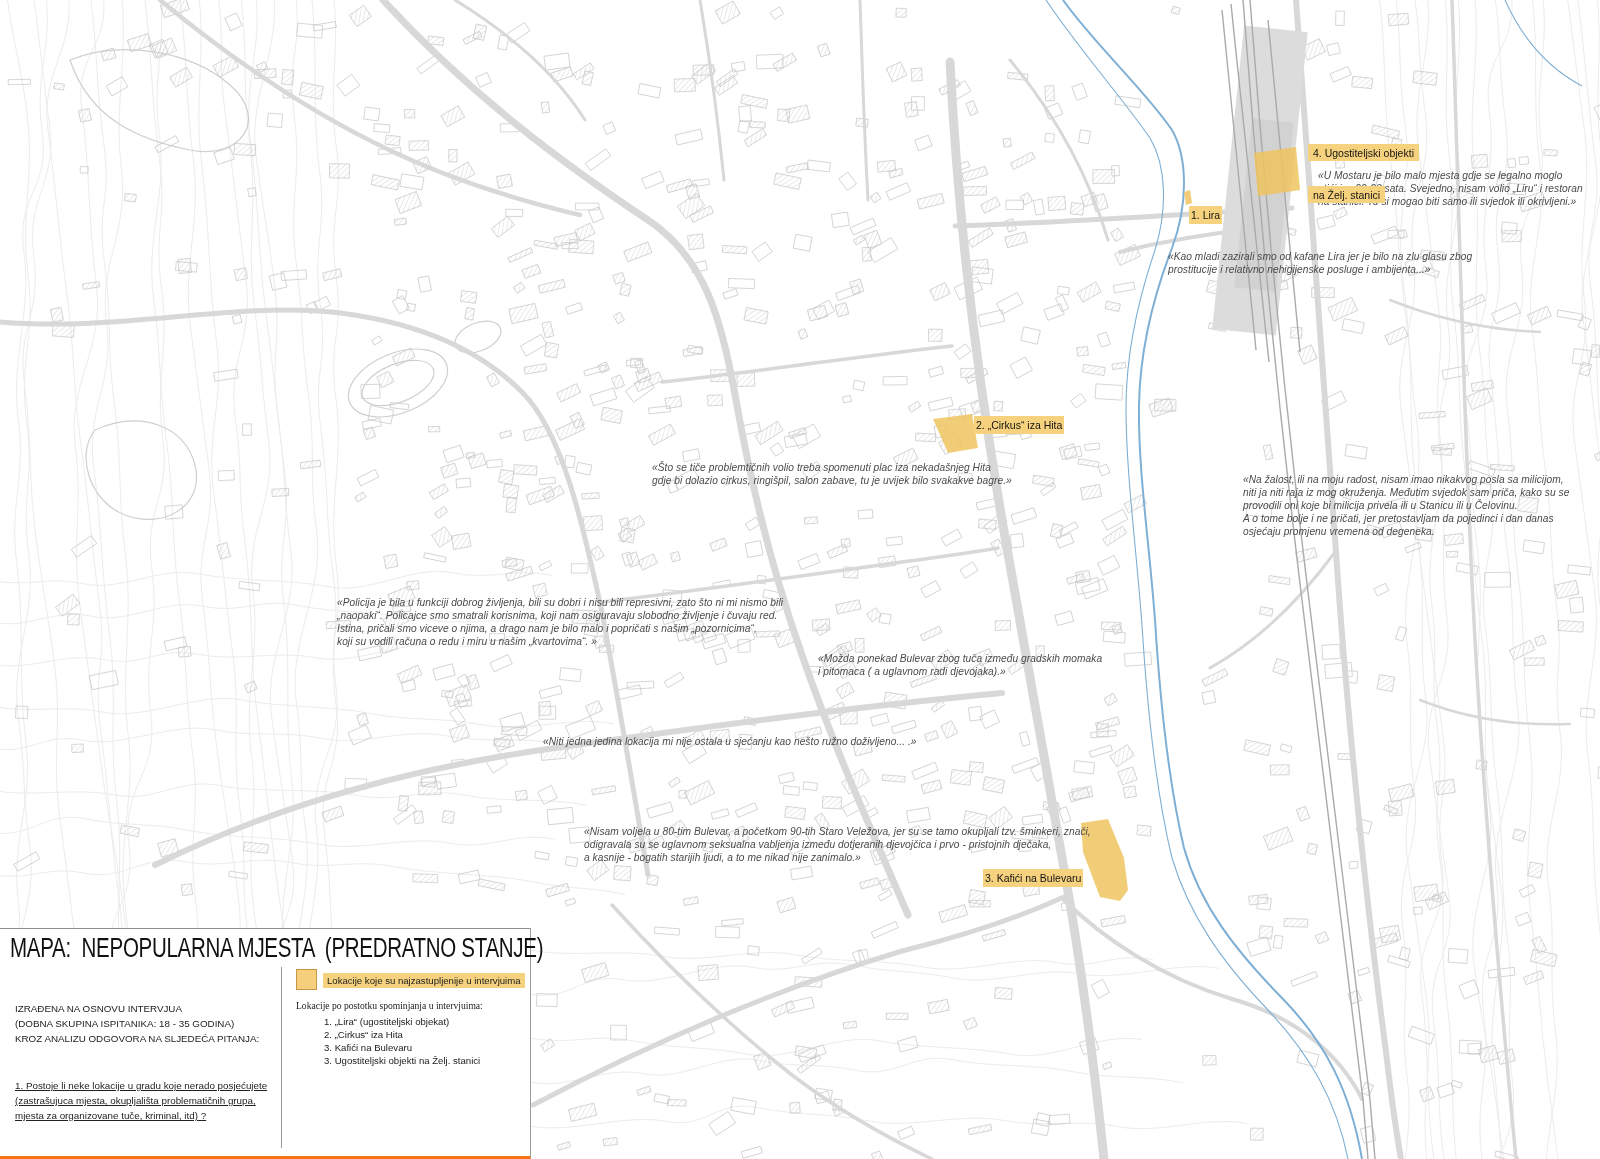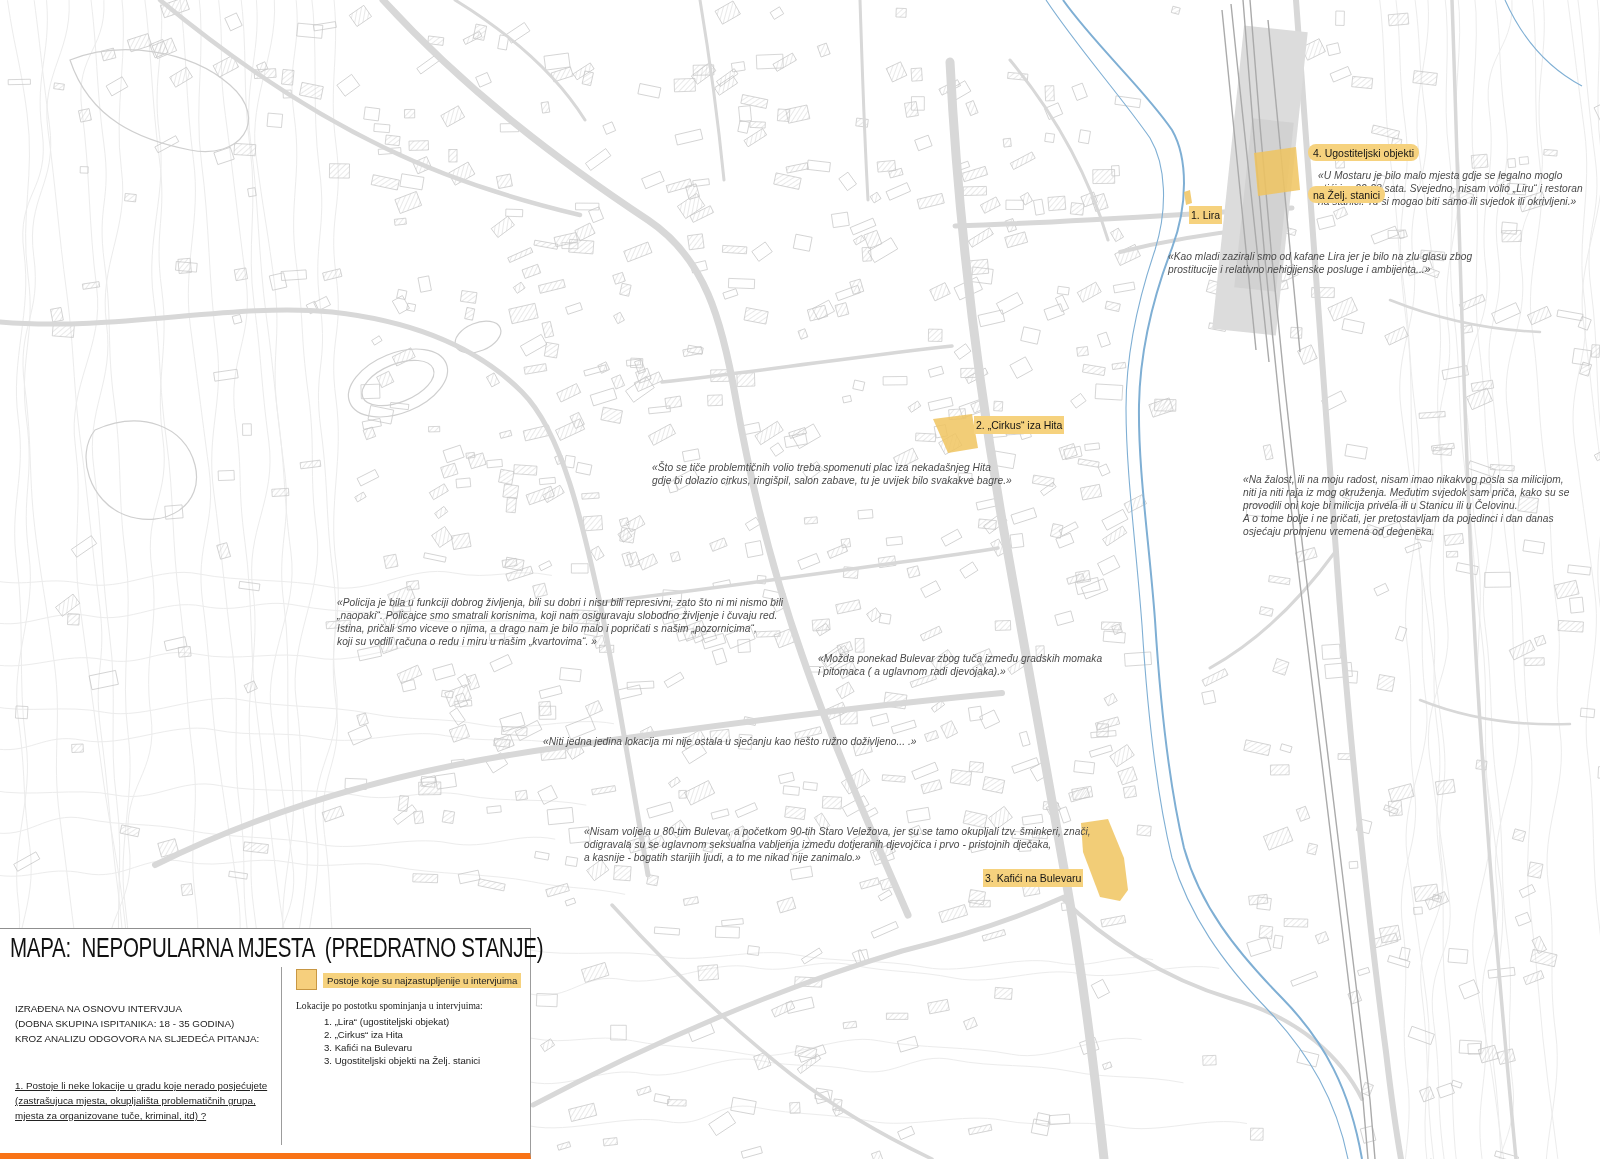--- a/index.html
+++ b/index.html
@@ -9,25 +9,25 @@
 
   
   .quote{position:absolute;font-style:italic;color:#4a4a4a;font-size:10.2px;line-height:13px;
          white-space:pre;letter-spacing:0.05px;}
 
   
   .loc-label{position:absolute;background:var(--label_bg,#F6D27E);color:#141414;
              font-size:10.5px;line-height:12px;padding:3px 2px;white-space:pre;}
   .loc-label.two-line{background:transparent;padding:0;}
   .loc-label.two-line span{display:table;background:var(--label_bg,#F6D27E);
-             padding:2.5px 5px;margin-bottom:1px;border-radius:8px;}
+             padding:2.5px 5px;margin-bottom:1px;}
 
   
   .panel{position:absolute;left:0;top:928px;width:531px;height:231px;background:#fff;
-         border-top:1px solid #8f8f8f;border-right:1px solid #9c9c9c;border-bottom:6px solid #f97316;
+         border-top:1px solid #8f8f8f;border-right:1px solid #9c9c9c;border-bottom:3px solid #f97316;
          box-sizing:border-box;color:#1c1c1c;}
   .panel-title{position:absolute;left:10px;top:4px;font-size:27px;letter-spacing:-0.4px;
          color:#111;white-space:pre;transform:scaleX(0.76);transform-origin:left top;}
   .panel-divider{position:absolute;left:281px;top:38px;bottom:8px;width:1px;background:#9c9c9c;}
   .col-left{position:absolute;left:15px;top:42px;width:262px;font-size:9.8px;line-height:15px;
          white-space:pre;color:#222;}
   .col-left .q{margin-top:2px;text-decoration:underline;}
   .col-right{position:absolute;left:296px;top:40px;width:230px;font-size:9.6px;color:#222;}
   .legend-row{display:flex;align-items:flex-start;}
   .swatch{width:21px;height:21px;background:var(--legend_swatch_fill,#F6CF7D);
@@ -990,21 +990,21 @@
 (DOBNA SKUPINA ISPITANIKA: 18 - 35 GODINA)
 KROZ ANALIZU ODGOVORA NA SLJEDEĆA PITANJA:</div>
       <div class="q">1. Postoje li neke lokacije u gradu koje nerado posjećujete
 (zastrašujuca mjesta, okupljališta problematičnih grupa,
 mjesta za organizovane tuče, kriminal, itd) ?</div>
       
     </div>
     <div class="col-right">
       <div class="legend-row">
         <span class="swatch"></span>
-        <span class="legend-highlight">Postoje koje su najzastupljenije u intervjuima</span>
+        <span class="legend-highlight">Lokacije koje su najzastupljenije u intervjuima</span>
       </div>
       <div class="list-heading">Lokacije po postotku spominjanja u intervjuima:</div>
       <ul class="loc-list">
         <li>1. „Lira“ (ugostiteljski objekat)</li>
         <li>2. „Cirkus“ iza Hita</li>
         <li>3. Kafići na Bulevaru</li>
         <li>3. Ugostiteljski objekti na Želj. stanici</li>
       </ul>
     </div>
   </div>

